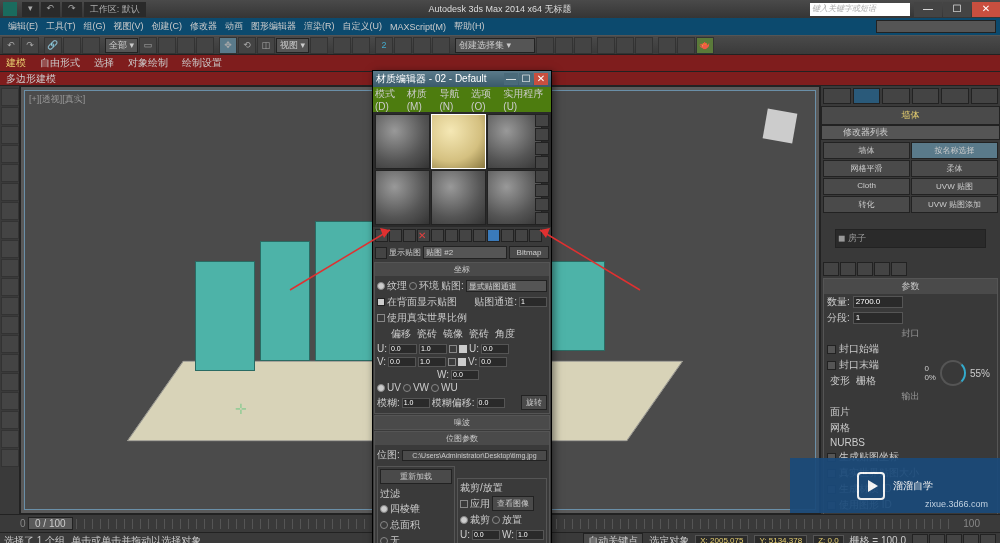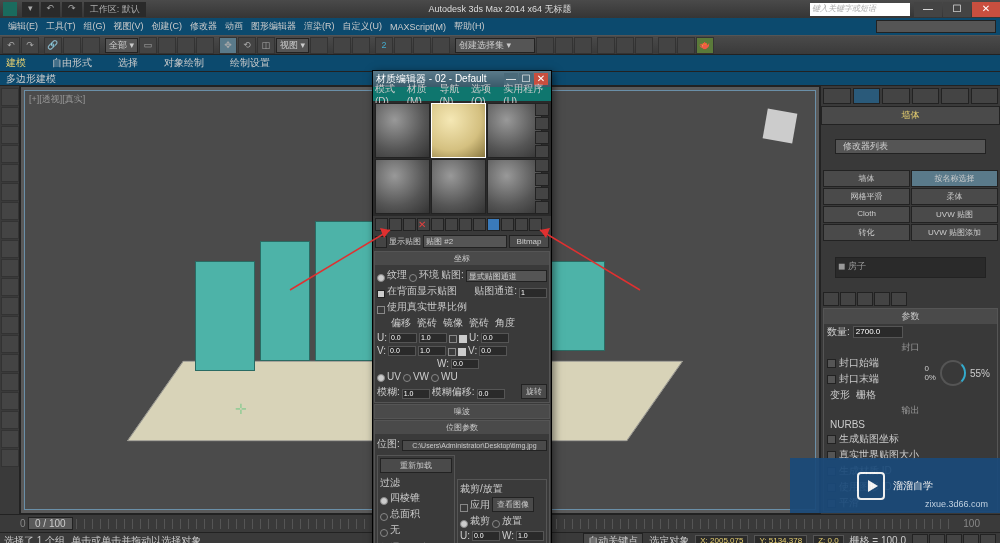--- a/index.html
+++ b/index.html
@@ -13,21 +13,21 @@
 .titlebar .win-ctrl{position:absolute;right:0;display:flex}
 .titlebar .win-ctrl div{width:28px;height:15px;background:#444;color:#fff;text-align:center;line-height:13px;margin-left:1px;font-size:10px}
 .titlebar .win-ctrl .close{background:#c94f3f}
 .menubar{height:17px;background:#0c4a6e;display:flex;align-items:center;padding:0 4px;color:#ccc}
 .menubar span{padding:0 4px;font-size:9px}
 .menubar .script-box{margin-left:auto;background:#555;width:120px;height:13px;border:1px solid #222}
 .toolbar{height:20px;background:linear-gradient(#4a4a4a,#3a3a3a);display:flex;align-items:center;padding:0 2px;gap:1px;border-top:1px solid #555;border-bottom:1px solid #222}
 .toolbar .tb-btn{width:18px;height:17px;background:#444;border:1px solid #333;display:flex;align-items:center;justify-content:center;color:#aaa;font-size:9px}
 .toolbar .tb-sep{width:3px}
 .toolbar .tb-combo{height:15px;background:#555;border:1px solid #222;color:#ccc;padding:0 3px;font-size:9px;display:flex;align-items:center}
-.subbar{height:17px;background:#0c4a6e;display:flex;align-items:center;color:#ccc;padding:0 6px;gap:26px;border-bottom:1px solid #222;font-size:9px}
+.subbar{height:17px;background:#7f1d1d;display:flex;align-items:center;color:#ccc;padding:0 6px;gap:14px;border-bottom:1px solid #222;font-size:9px}
 .main{display:flex;height:428px}
 .left-tools{width:20px;background:#3a3a3a;border-right:1px solid #222;display:flex;flex-direction:column;gap:1px;padding-top:2px}
 .left-tools .lt{width:18px;height:18px;background:#444;border:1px solid #333;margin:0 auto}
 .viewport{flex:1;background:#5a5a5a;position:relative;border:1px solid #222}
 .vp-inner{position:absolute;inset:3px;background:#4b4b4b;border:1px solid #6a8fa8}
 .vp-label{position:absolute;top:2px;left:4px;color:#999;font-size:9px}
 .scene{position:absolute;left:50px;top:70px;width:580px;height:300px}
 .floor{position:absolute;left:80px;top:160px;width:500px;height:160px;background:#d8d3b8;transform:skewX(-35deg) scaleY(0.5);border:1px solid #888}
 .box{position:absolute;background:#4db3a8;border:1px solid #2a6b63}
 .box.b1{left:120px;top:100px;width:60px;height:110px}
@@ -35,21 +35,21 @@
 .box.b3{left:240px;top:60px;width:70px;height:140px}
 .box.b4{left:440px;top:100px;width:90px;height:90px}
 .cursor-cross{position:absolute;left:160px;top:240px;color:#9c9;font-size:14px}
 .viewcube{position:absolute;right:10px;top:10px;width:50px;height:50px}
 .viewcube .cube{width:30px;height:30px;background:#ccc;margin:10px auto;transform:rotate(10deg)}
 .right-panel{width:180px;background:#393939;border-left:1px solid #222;display:flex;flex-direction:column}
 .cmd-row{height:20px;display:flex;gap:2px;padding:2px;background:#3a3a3a}
 .cmd-row .cb{flex:1;height:16px;background:#444;border:1px solid #222}
 .cmd-row .cb.active{background:#2a5a7a}
 .panel-hdr{background:#4a4a4a;color:#e8d070;text-align:center;padding:2px;font-size:9px;border:1px solid #222}
-.panel-combo{height:16px;background:#555;border:1px solid #222;margin:14px;color:#ccc;padding:0 7px;display:flex;align-items:center;font-size:9px}
+.panel-combo{height:16px;background:#555;border:1px solid #222;margin:0;color:#ccc;padding:0 21px;display:flex;align-items:center;font-size:9px}
 .mod-list{background:#2a2a2a;margin:14px;height:60px;border:1px solid #222;color:#999;padding:2px;font-size:9px}
 .mod-tools{display:flex;gap:1px;padding:0 2px}
 .mod-tools div{width:16px;height:14px;background:#444;border:1px solid #222}
 .panel-sect{margin:2px;border:1px solid #555}
 .panel-sect .sect-hdr{background:#4a4a4a;color:#ccc;text-align:center;padding:1px;font-size:9px}
 .panel-sect .row{display:flex;align-items:center;padding:1px 3px;color:#ccc;font-size:9px;gap:3px}
 .panel-sect .spinner{background:#2a2a2a;border:1px solid #555;color:#fff;width:50px;height:12px;padding:0 2px;font-size:8px}
 .panel-sect .chk{width:9px;height:9px;background:#555;border:1px solid #222;display:inline-block}
 .mod-buttons{display:grid;grid-template-columns:1fr 1fr;gap:1px;padding:2px}
 .mod-buttons div{background:#4a4a4a;border:1px solid #222;color:#ccc;text-align:center;padding:2px;font-size:8px}
@@ -60,38 +60,38 @@
 .status{height:16px;background:#3a3a3a;display:flex;align-items:center;color:#ccc;font-size:9px;padding:0 4px;gap:6px;border-top:1px solid #222}
 .status .coord{background:#2a2a2a;border:1px solid #555;padding:0 4px;color:#e8d070;font-size:8px}
 .status .play-ctrl{display:flex;gap:1px;margin-left:auto}
 .status .play-ctrl div{width:16px;height:13px;background:#444;border:1px solid #222}
 
 .mat-editor{position:absolute;left:372px;top:70px;width:180px;background:#3a3a3a;border:1px solid #000;box-shadow:2px 2px 8px rgba(0,0,0,.5);z-index:10}
 .mat-editor .me-title{height:16px;background:linear-gradient(#5a7a8a,#3a5a6a);display:flex;align-items:center;color:#fff;font-size:9px;padding:0 3px}
 .mat-editor .me-title .wc{margin-left:auto;display:flex;gap:1px}
 .mat-editor .me-title .wc div{width:14px;height:12px;background:#4a6a7a;text-align:center;line-height:11px}
 .mat-editor .me-title .wc .cl{background:#c94f3f}
-.mat-editor .me-menu{height:14px;display:flex;color:#ccc;font-size:8px;padding:0 2px;gap:3px;align-items:center;background:#0f766e}
+.mat-editor .me-menu{height:25px;display:flex;color:#ccc;font-size:8px;padding:0 2px;gap:3px;align-items:center;background:#4d7c0f}
 .mat-editor .me-samples{display:flex;background:#2a2a2a;padding:2px}
 .mat-editor .sample-grid{display:grid;grid-template-columns:repeat(3,1fr);gap:1px;flex:1}
 .mat-editor .sample{aspect-ratio:1;background:radial-gradient(circle at 35% 30%,#999,#555 60%,#333);border:1px solid #222}
 .mat-editor .sample.sel{border:1px solid #fff;background:radial-gradient(circle at 35% 30%,#f5e8b5,#d4c080 60%,#8a7840)}
 .mat-editor .sample-tools{width:14px;display:flex;flex-direction:column;gap:1px;margin-left:2px}
 .mat-editor .sample-tools div{height:13px;background:#444;border:1px solid #222}
 .mat-editor .me-toolbar{display:flex;gap:1px;padding:2px;background:#3a3a3a;flex-wrap:wrap}
 .mat-editor .me-toolbar div{width:13px;height:13px;background:#444;border:1px solid #222}
 .mat-editor .me-toolbar div.hl{background:#3a7aba}
 .mat-editor .me-name{display:flex;padding:2px;gap:2px;align-items:center}
 .mat-editor .me-name .nav{width:12px;height:12px;background:#444;border:1px solid #222}
 .mat-editor .me-name .nm{flex:1;height:13px;background:#555;border:1px solid #222;color:#ccc;padding:0 2px;font-size:8px;display:flex;align-items:center}
 .mat-editor .me-name .type{width:40px;height:13px;background:#4a4a4a;border:1px solid #222;color:#ccc;font-size:8px;text-align:center;line-height:12px}
 .mat-editor .rollout{border:1px solid #555;margin:1px}
 .mat-editor .rollout .ro-hdr{background:#4a4a4a;color:#ccc;text-align:center;font-size:8px;padding:1px}
 .mat-editor .rollout .ro-body{padding:2px;color:#ccc;font-size:8px}
-.mat-editor .ro-row{display:flex;align-items:flex-end;gap:2px;padding:1px 0}
+.mat-editor .ro-row{display:flex;align-items:center;gap:2px;padding:1px 0}
 .mat-editor .ro-row .radio{width:8px;height:8px;border-radius:50%;border:1px solid #888;display:inline-block}
 .mat-editor .ro-row .radio.on{background:#ccc}
 .mat-editor .ro-row .sp{background:#2a2a2a;border:1px solid #555;width:28px;height:10px;font-size:7px;padding:0 1px;color:#fff}
 .mat-editor .combo{background:#555;border:1px solid #222;height:12px;padding:0 2px;font-size:8px;display:flex;align-items:center;color:#ccc}
 .mat-editor .grp{border:1px solid #555;padding:2px;margin:2px 0}
 .mat-editor .btn{background:#4a4a4a;border:1px solid #222;padding:1px 4px;font-size:8px;color:#ccc;text-align:center}
 .arrow{position:absolute;pointer-events:none;z-index:11}
 .arrow line{stroke:#e03030;stroke-width:1.5}
 
 .watermark{position:absolute;right:0;bottom:30px;width:210px;height:55px;background:#1a4a7a;display:flex;align-items:center;justify-content:center;color:#fff;font-size:22px;gap:8px;opacity:.92}
@@ -259,36 +259,48 @@
       <div></div>
         <div></div>
       <div></div>
     </div>
     <div class="panel-sect">
       <div class="sect-hdr">参数</div>
       <div class="row">
           <span>数量:</span>
           <span class="spinner">2700.0</span>
         </div>
+      <div class="row">
+          <span>分段:</span>
+          <span class="spinner">1</span>
+        </div>
       <div class="row" style="justify-content:center;color:#999">封口</div>
       <div class="row">
           <span class="chk"></span>
           <span>封口始端</span>
         </div>
       <div class="row">
           <span class="chk"></span>
           <span>封口末端</span>
         </div>
       <div class="row">
           <span class="radio on"></span>
           <span>变形</span>
           <span class="radio"></span>
           <span>栅格</span>
         </div>
       <div class="row" style="justify-content:center;color:#999">输出</div>
+      <div class="row">
+          <span class="radio"></span>
+          <span>面片</span>
+        </div>
+      <div class="row">
+          <span class="radio on"></span>
+          <span>网格</span>
+        </div>
       <div class="row">
           <span class="radio"></span>
           <span>NURBS</span>
         </div>
       <div class="row">
           <span class="chk"></span>
           <span>生成贴图坐标</span>
         </div>
       <div class="row">
           <span class="chk"></span>

